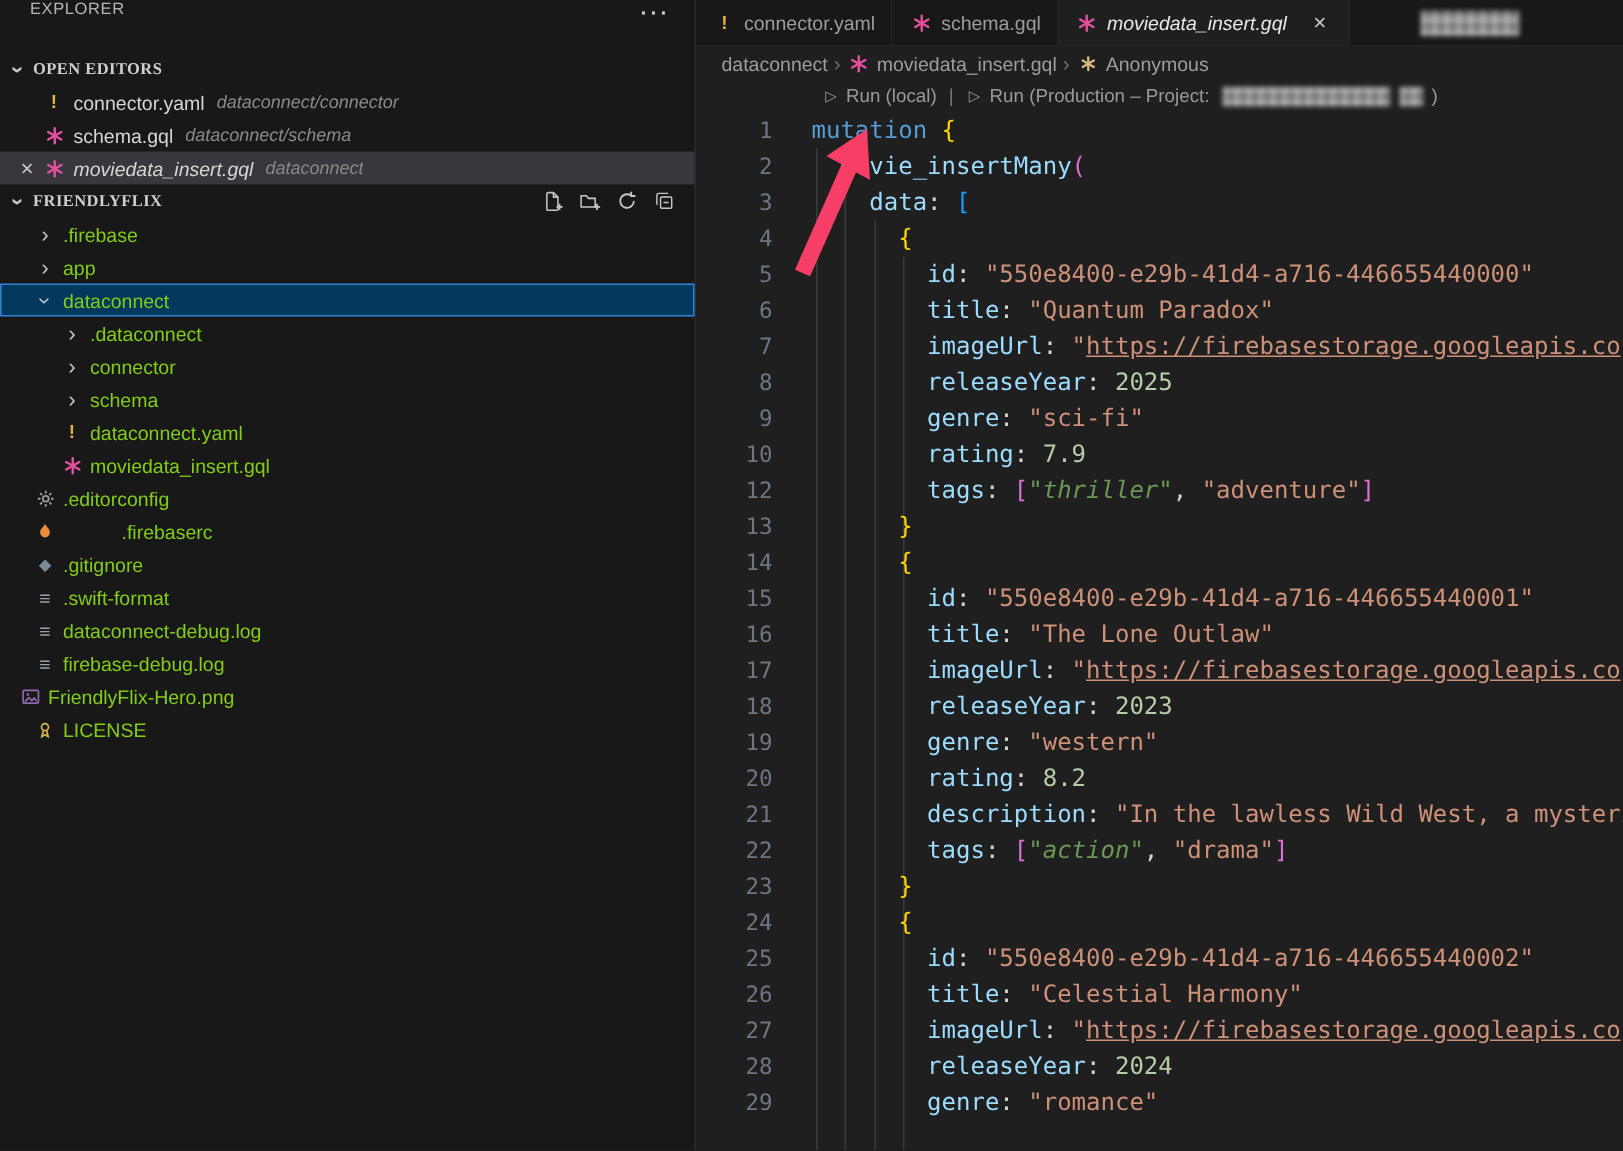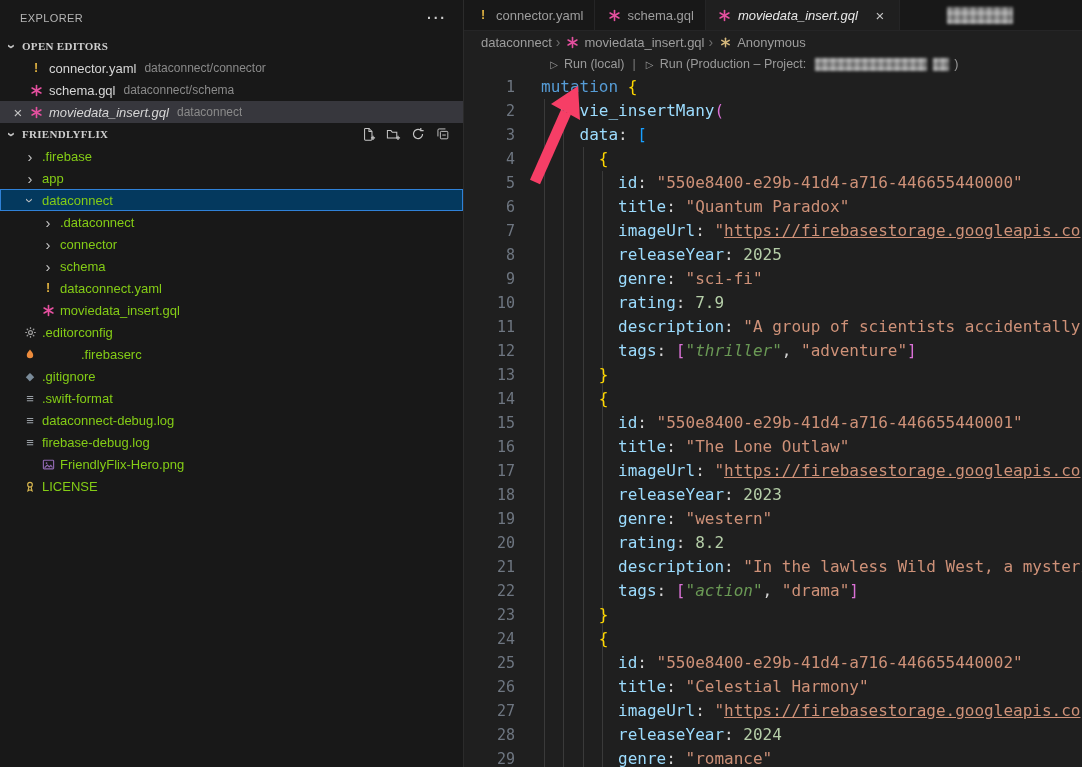--- a/index.html
+++ b/index.html
@@ -2,33 +2,33 @@
 <html><head>
 <meta charset="utf-8">
 <style>
   *{box-sizing:border-box;margin:0;padding:0}
   html,body{width:1082px;height:767px;overflow:hidden;background:#1f1f1f;
     font-family:"Liberation Sans",sans-serif;color:#cccccc;}
   .app{position:relative;width:1082px;height:767px;}
 
   
   .sidebar{position:absolute;left:0;top:0;bottom:0;width:464px;background:#181818;border-right:1px solid #2b2b2b;}
-  .sb-title-row{height:35px;display:flex;align-items:center;padding:0 16px 0 20px;}
+  .sb-title-row{height:35px;display:flex;padding:0 16px 0 20px;}
   .sb-title{font-size:11px;color:#b5b5b5;letter-spacing:.4px;}
   .sb-more{margin-left:auto;color:#cccccc;cursor:pointer;font-size:14px;}
   .sec-header{height:22px;display:flex;align-items:center;font-size:11px;font-weight:700;color:#cfcfcf;padding-left:4px;}
   .sec-label{margin-left:2px;letter-spacing:.3px;font-family:Liberation Serif, serif;}
   .ws-actions{margin-left:auto;display:flex;gap:9px;padding-right:12px;font-weight:400;}
   .ws-actions .fi{cursor:pointer;}
   .oe-row{height:22px;display:flex;align-items:center;padding-left:8px;font-size:13px;white-space:nowrap;overflow:hidden;}
   .oe-row.active{background:#37373d;}
   .oe-slot{width:20px;flex:none;display:flex;justify-content:center;}
   .oe-name{margin-left:5px;color:#d6d6d6;}
   .oe-name.italic{font-style:italic;}
-  .oe-detail{margin-left:8px;font-size:12px;color:#8a8a8a;overflow:hidden;}
+  .oe-detail{margin-left:8px;font-size:12px;color:#8a8a8a;overflow:hidden;font-style:italic;}
   .tree-row{height:22px;display:flex;align-items:center;font-size:13px;cursor:pointer;white-space:nowrap;}
   .tree-row.selected{background:#04395e;outline:1px solid #2f81d7;outline-offset:-1px;}
   .tree-label{margin-left:4px;color:#84cc16;}
   .fi{display:inline-flex;align-items:center;justify-content:center;width:16px;height:16px;flex:none;}
   .fi svg{display:block;}
   .chev{display:inline-block;width:16px;text-align:center;color:#c5c5c5;font-size:15px;line-height:15px;}
   .chev.down{transform:rotate(90deg);}
   .gi-warn{color:#e2b341;font-weight:700;font-size:12.5px;}
 
   
@@ -243,21 +243,21 @@
             <span style="color:#9aa0a6;font-size:13px;">≡</span>
           </span>
           <span class="tree-label">dataconnect-debug.log</span>
         </div>
         <div class="tree-row" style="padding-left: 22px;">
           <span class="fi">
             <span style="color:#9aa0a6;font-size:13px;">≡</span>
           </span>
           <span class="tree-label">firebase-debug.log</span>
         </div>
-        <div class="tree-row" style="padding-left: 40px; align-items: center;">
+        <div class="tree-row" style="padding-left: 12px; align-items: center;">
           <span class="fi">
             <svg width="13" height="13" viewBox="0 0 16 16" fill="none" stroke="#9068b0" stroke-width="1.4">
               <rect x="1.7" y="2.7" width="12.6" height="10.6" rx="1"></rect>
               <circle cx="5.6" cy="6.2" r="1.1" fill="#9068b0" stroke="none"></circle>
               <path d="M3.2 12l3.3-3.3 2.4 2.4 2-2 2 2.6"></path>
             </svg>
           </span>
           <span class="tree-label">FriendlyFlix-Hero.png</span>
         </div>
         <div class="tree-row" style="padding-left: 22px;">
@@ -363,21 +363,20 @@
           <div class="code-line"><span class="gutter">1</span><span class="code-text"><span class="tk-kw">mutation</span><span class="tk-pl"> </span><span class="tk-b1">{</span></span></div>
           <div class="code-line"><span class="gutter">2</span><span class="code-text"><span class="tk-pl">  </span><span class="tk-fld">movie_insertMany</span><span class="tk-b2">(</span></span></div>
           <div class="code-line"><span class="gutter">3</span><span class="code-text"><span class="tk-pl">    </span><span class="tk-fld">data</span><span class="tk-pl">: </span><span class="tk-b3">[</span></span></div>
           <div class="code-line"><span class="gutter">4</span><span class="code-text"><span class="tk-pl">      </span><span class="tk-b1">{</span></span></div>
           <div class="code-line"><span class="gutter">5</span><span class="code-text"><span class="tk-pl">        </span><span class="tk-fld">id</span><span class="tk-pl">: </span><span class="tk-str">"550e8400-e29b-41d4-a716-446655440000"</span></span></div>
           <div class="code-line"><span class="gutter">6</span><span class="code-text"><span class="tk-pl">        </span><span class="tk-fld">title</span><span class="tk-pl">: </span><span class="tk-str">"Quantum Paradox"</span></span></div>
           <div class="code-line"><span class="gutter">7</span><span class="code-text"><span class="tk-pl">        </span><span class="tk-fld">imageUrl</span><span class="tk-pl">: </span><span class="tk-str">"</span><span class="tk-lnk">https://firebasestorage.googleapis.co</span></span></div>
           <div class="code-line"><span class="gutter">8</span><span class="code-text"><span class="tk-pl">        </span><span class="tk-fld">releaseYear</span><span class="tk-pl">: </span><span class="tk-num">2025</span></span></div>
           <div class="code-line"><span class="gutter">9</span><span class="code-text"><span class="tk-pl">        </span><span class="tk-fld">genre</span><span class="tk-pl">: </span><span class="tk-str">"sci-fi"</span></span></div>
           <div class="code-line"><span class="gutter">10</span><span class="code-text"><span class="tk-pl">        </span><span class="tk-fld">rating</span><span class="tk-pl">: </span><span class="tk-num">7.9</span></span></div>
-          <div class="code-line"><span class="gutter">11</span><span class="code-text"><span class="tk-pl">        </span><span class="tk-fld">description</span><span class="tk-pl">: </span><span class="tk-str">"A group of scientists accidentally</span></span></div>
           <div class="code-line"><span class="gutter">12</span><span class="code-text"><span class="tk-pl">        </span><span class="tk-fld">tags</span><span class="tk-pl">: </span><span class="tk-b2">[</span><span class="tk-istr">"thriller"</span><span class="tk-pl">, </span><span class="tk-str">"adventure"</span><span class="tk-b2">]</span></span></div>
           <div class="code-line"><span class="gutter">13</span><span class="code-text"><span class="tk-pl">      </span><span class="tk-b1">}</span></span></div>
           <div class="code-line"><span class="gutter">14</span><span class="code-text"><span class="tk-pl">      </span><span class="tk-b1">{</span></span></div>
           <div class="code-line"><span class="gutter">15</span><span class="code-text"><span class="tk-pl">        </span><span class="tk-fld">id</span><span class="tk-pl">: </span><span class="tk-str">"550e8400-e29b-41d4-a716-446655440001"</span></span></div>
           <div class="code-line"><span class="gutter">16</span><span class="code-text"><span class="tk-pl">        </span><span class="tk-fld">title</span><span class="tk-pl">: </span><span class="tk-str">"The Lone Outlaw"</span></span></div>
           <div class="code-line"><span class="gutter">17</span><span class="code-text"><span class="tk-pl">        </span><span class="tk-fld">imageUrl</span><span class="tk-pl">: </span><span class="tk-str">"</span><span class="tk-lnk">https://firebasestorage.googleapis.co</span></span></div>
           <div class="code-line"><span class="gutter">18</span><span class="code-text"><span class="tk-pl">        </span><span class="tk-fld">releaseYear</span><span class="tk-pl">: </span><span class="tk-num">2023</span></span></div>
           <div class="code-line"><span class="gutter">19</span><span class="code-text"><span class="tk-pl">        </span><span class="tk-fld">genre</span><span class="tk-pl">: </span><span class="tk-str">"western"</span></span></div>
           <div class="code-line"><span class="gutter">20</span><span class="code-text"><span class="tk-pl">        </span><span class="tk-fld">rating</span><span class="tk-pl">: </span><span class="tk-num">8.2</span></span></div>
           <div class="code-line"><span class="gutter">21</span><span class="code-text"><span class="tk-pl">        </span><span class="tk-fld">description</span><span class="tk-pl">: </span><span class="tk-str">"In the lawless Wild West, a mysteri</span></span></div>

